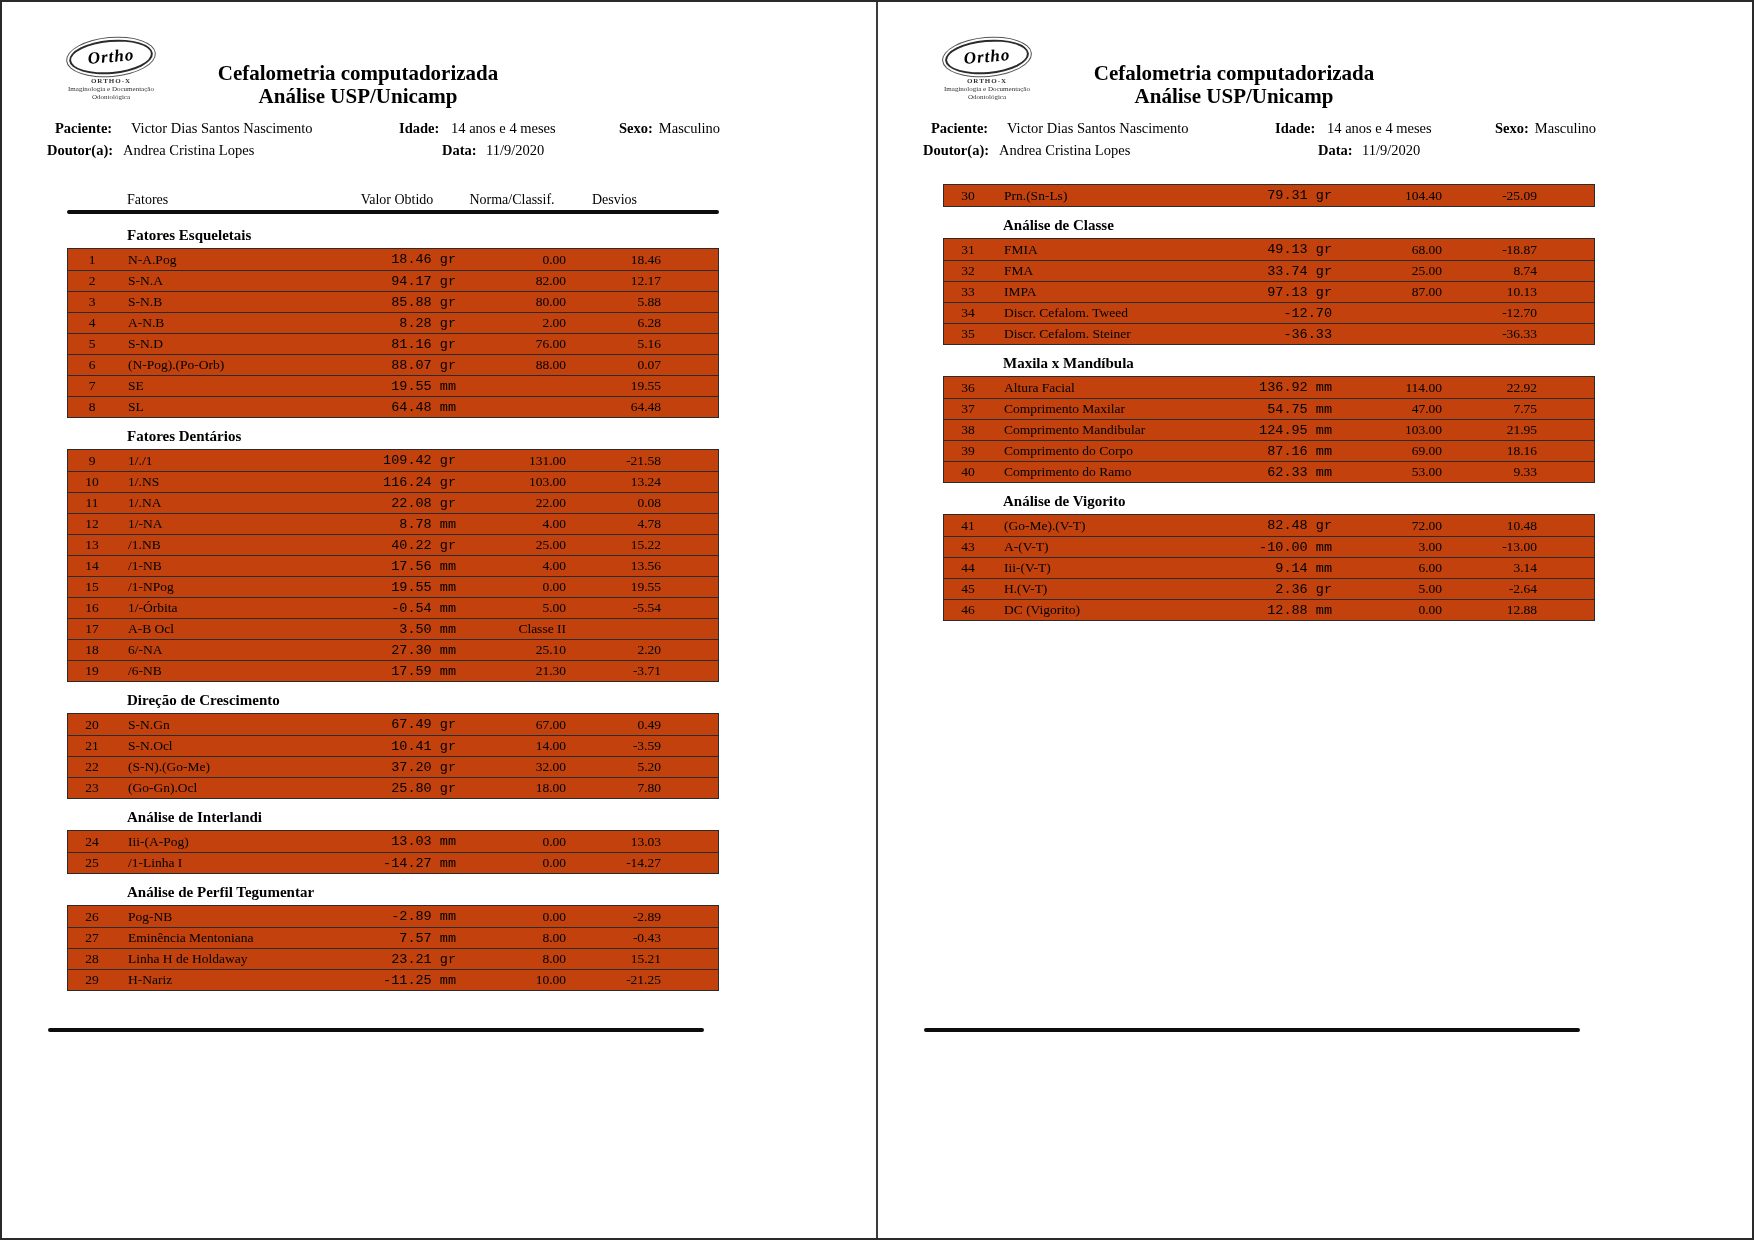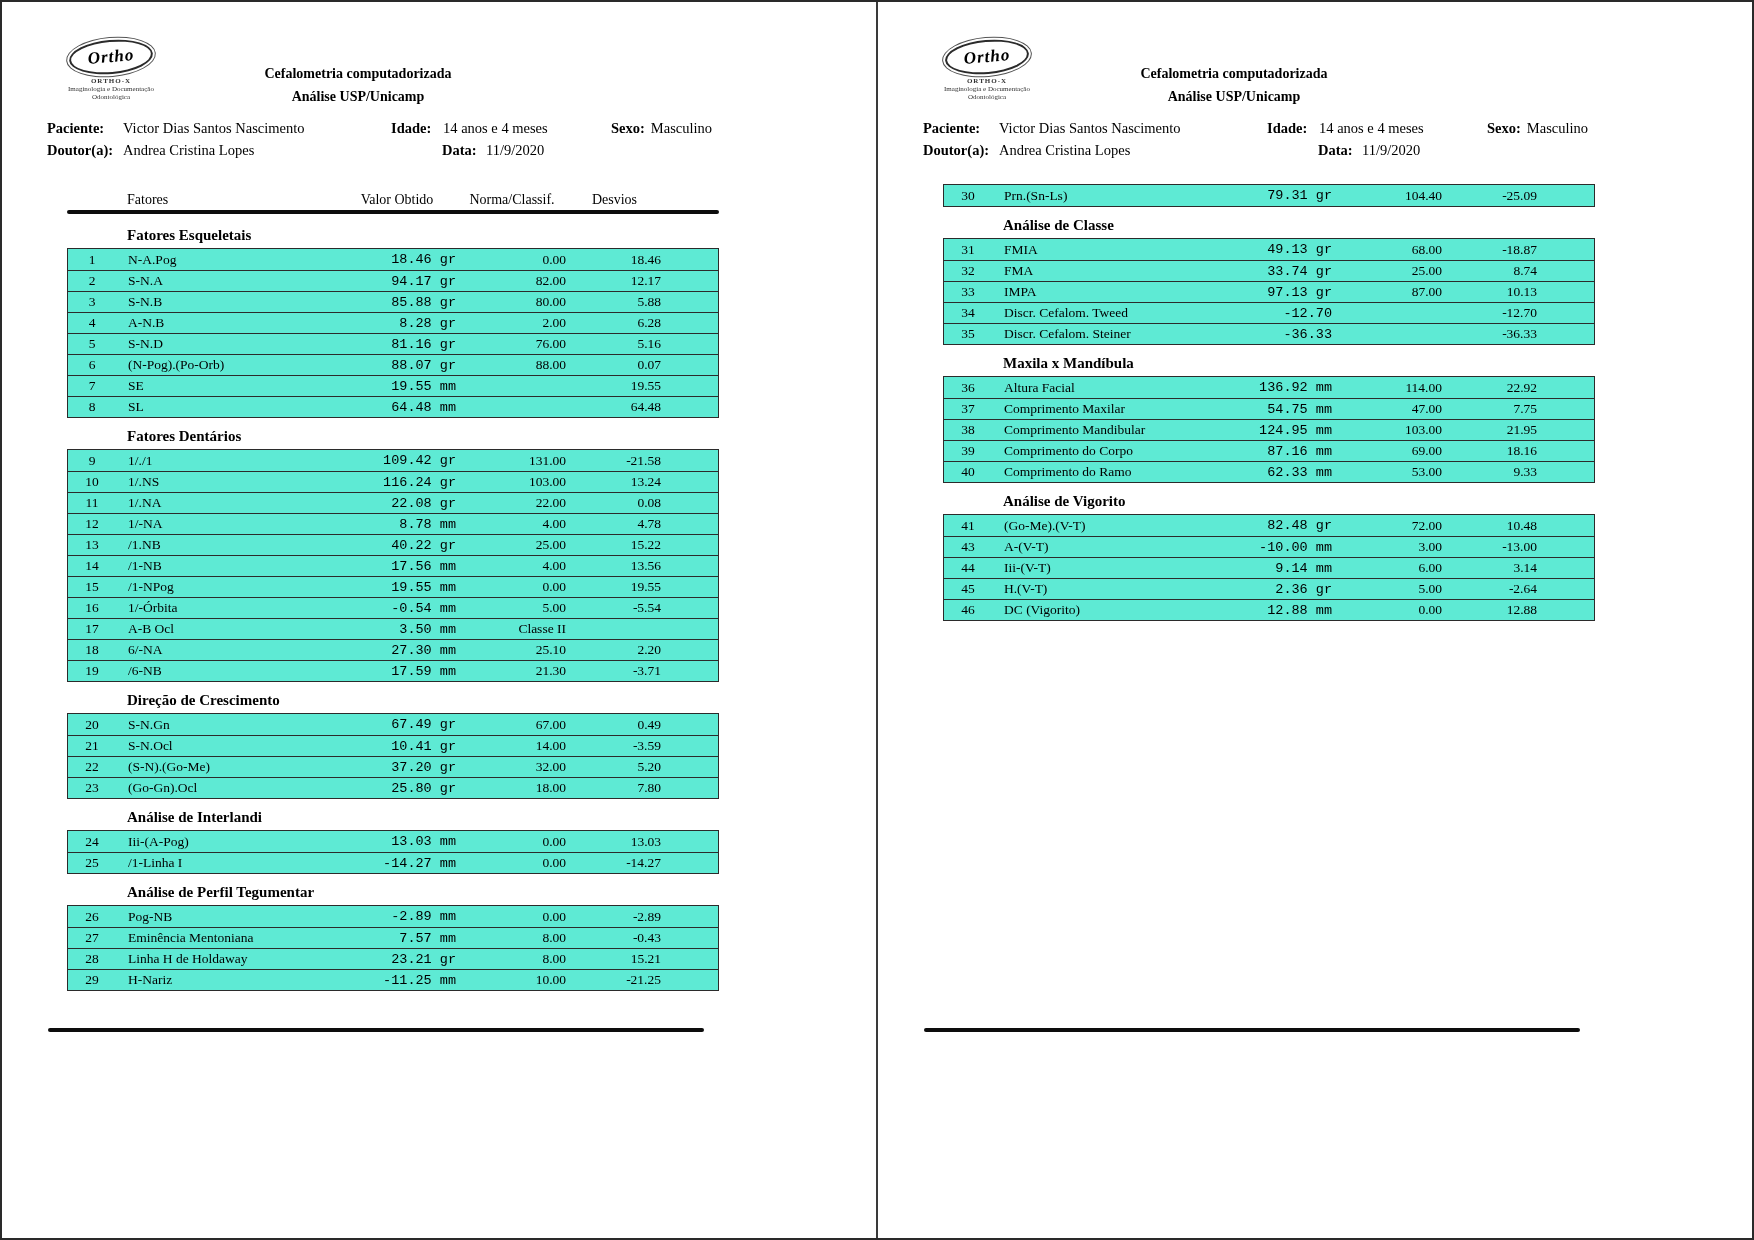--- a/index.html
+++ b/index.html
@@ -14,27 +14,27 @@
   .page-header { position:relative; height:118px; }
   .logo { position:absolute; left:44px; top:38px; width:130px; text-align:center; }
   .logo-oval { width:84px; height:34px; margin:0 auto; border:2px solid #2b2b2b; border-radius:50%;
                box-shadow:0 0 0 2px #fff, 0 0 0 3px #555; display:flex; align-items:center; justify-content:center;
                transform:rotate(-5deg); background:#fff; }
   .logo-brand { font-weight:bold; font-style:italic; font-size:17px; letter-spacing:1px; }
   .logo-lines { margin-top:3px; }
   .logo-sub { font-size:7px; line-height:8px; color:#333; }
   .logo-sub.bold { font-weight:bold; letter-spacing:1px; }
   .title-wrap { position:absolute; top:60px; left:0; width:712px; text-align:center; }
-  .title, .subtitle { font-weight:bold; font-size:14px; line-height:23px; }
+  .title, .subtitle { font-weight:bold; font-size:21px; line-height:23px; }
 
   
   .info { margin-left:45px; margin-right:30px; font-size:14.5px; }
   .info-row { display:flex; align-items:baseline; height:22px; }
   .lab { font-weight:bold; white-space:nowrap; }
-  .pat-label { width:76px; }
+  .pat-label { width:76px;margin-left:8px; }
   .pat-name { width:268px; }
   .age-label { width:52px; }
   .age-val { width:168px; }
   .doc-label { width:76px; }
   .doc-name { width:270px; }
   .date-label { margin-left:49px; width:44px; }
   .v { white-space:nowrap; }
 
   
   .col-head { display:flex; align-items:center; margin:26px 0 0 65px; width:652px; height:20px; font-size:14px; }
@@ -44,21 +44,21 @@
   .ch.nor { width:110px; text-align:center; }
   .ch.dev { width:95px; text-align:center; }
   .ch.tail { width:57px; }
   .thick-rule { margin-left:65px; width:652px; height:4px; background:#0d0d0d; border-radius:2px; }
 
   
   .table-area { margin-left:65px; width:652px; }
   .table-area.p2 { margin-top:20px; }
   .sect-title { font-weight:bold; font-size:15px; padding-left:60px; margin:9px 0 4px 0; line-height:18px; }
   .sect:first-child .sect-title { margin-top:12px; }
-  .rows { border:1px solid #2b2b2b; background:#5eead4; }
+  .rows { border:1px solid #2b2b2b; background:#c2410c; }
   .trow { display:flex; align-items:center; height:21px; }
   .trow + .trow { border-top:1px solid #2b2b2b; }
   .c { font-size:13.5px; white-space:nowrap; overflow:hidden; }
   .c.num { width:48px; text-align:center; }
   .c.fac { flex:1; padding-left:12px; }
   .c.val { width:120px; text-align:right;font-family:Liberation Mono, monospace; }
   .c.nor { width:110px; text-align:right; }
   .c.dev { width:95px; text-align:right; }
   .c.tail { width:57px; }
 

